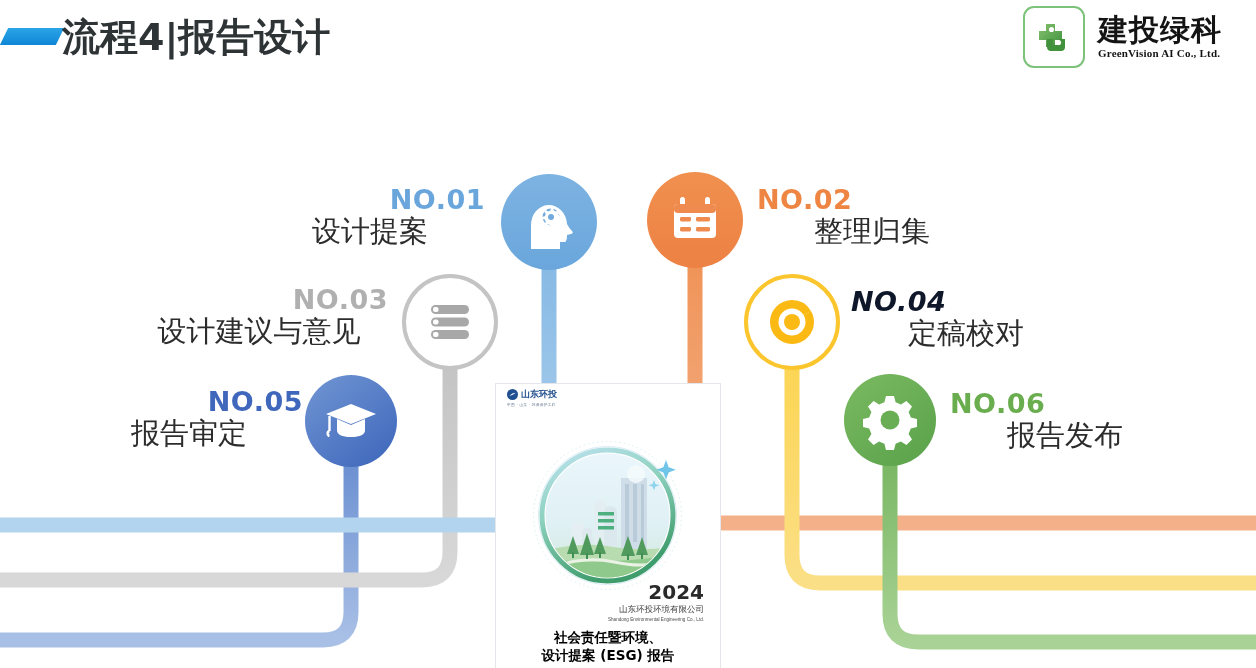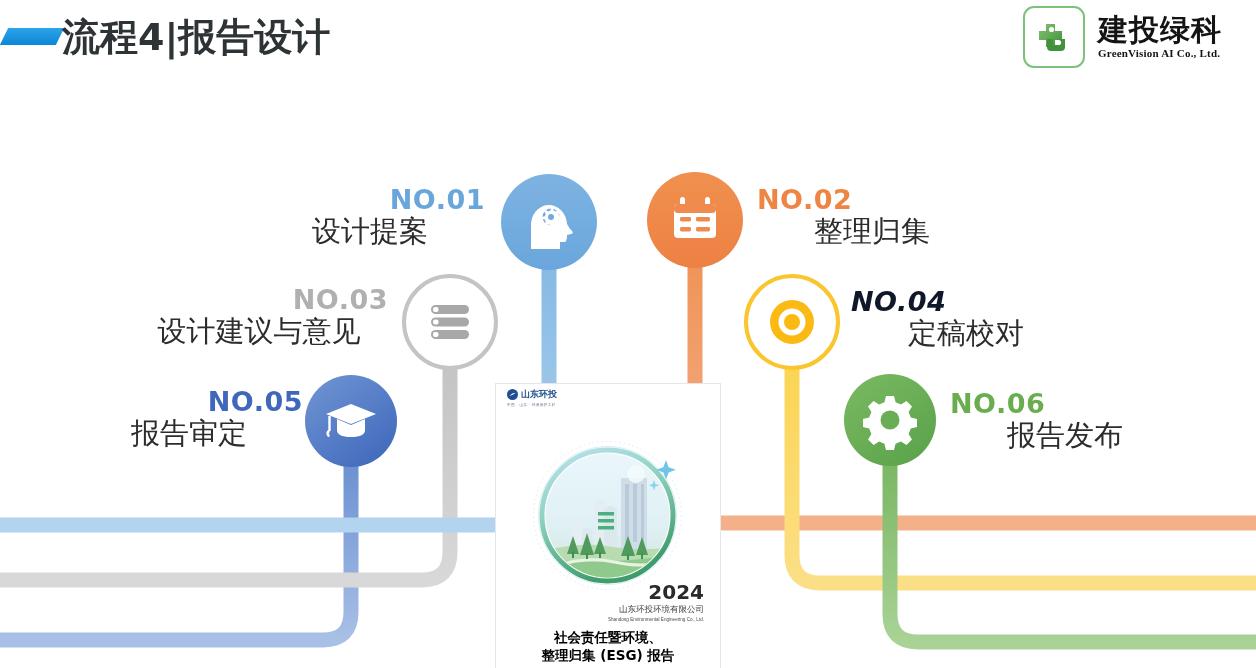--- a/index.html
+++ b/index.html
@@ -385,19 +385,19 @@
       <path d="M140 26 l2.6 7.2 l7.2 2.6 l-7.2 2.6 l-2.6 7.2 l-2.6 -7.2 l-7.2 -2.6 l7.2 -2.6z" fill="#6fc4e8"></path>
       <path d="M128 46 l1.4 3.9 l3.9 1.4 l-3.9 1.4 l-1.4 3.9 l-1.4 -3.9 l-3.9 -1.4 l3.9 -1.4z" fill="#8fd3ec"></path>
     </svg>
 
     <div class="cover-text">
       <div class="cover-year">2024</div>
       <div class="cover-co">山东环投环境有限公司</div>
       <div class="cover-co-en">Shandong Environmental Engineering Co., Ltd.</div>
       <div class="cover-title">
         <div>社会责任暨环境、</div>
-        <div>整理归集 (ESG) 报告</div>
+        <div>设计提案 (ESG) 报告</div>
       </div>
 
     </div>
   </div>
 
 </div>
 
 </body></html>

